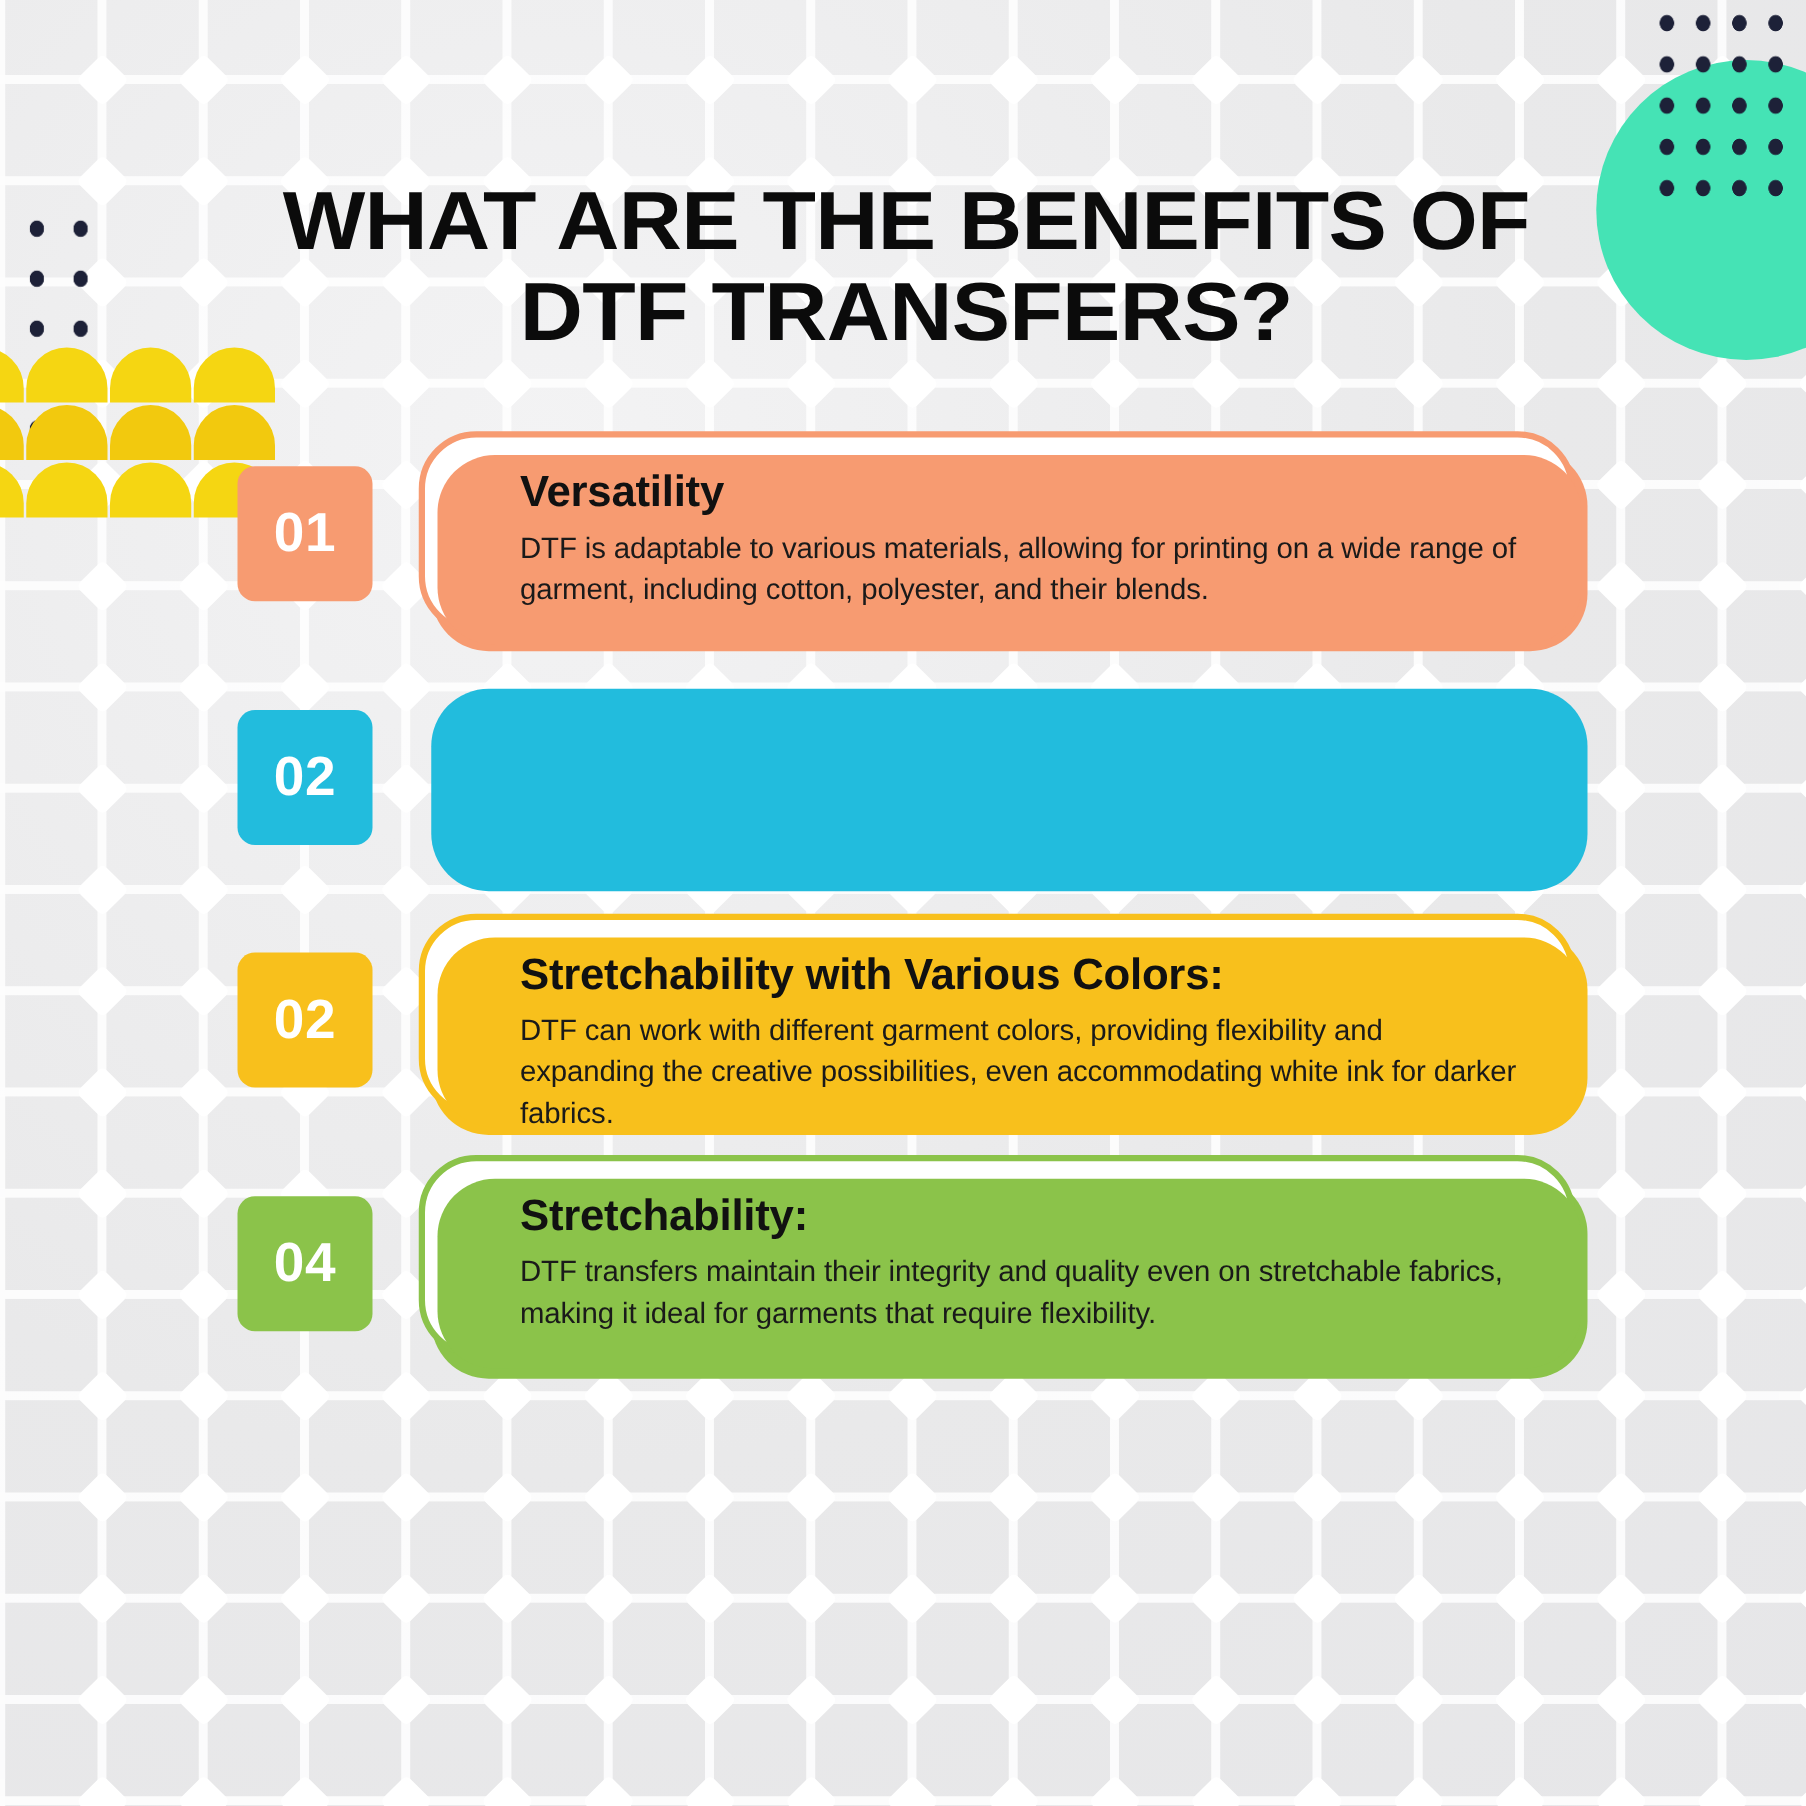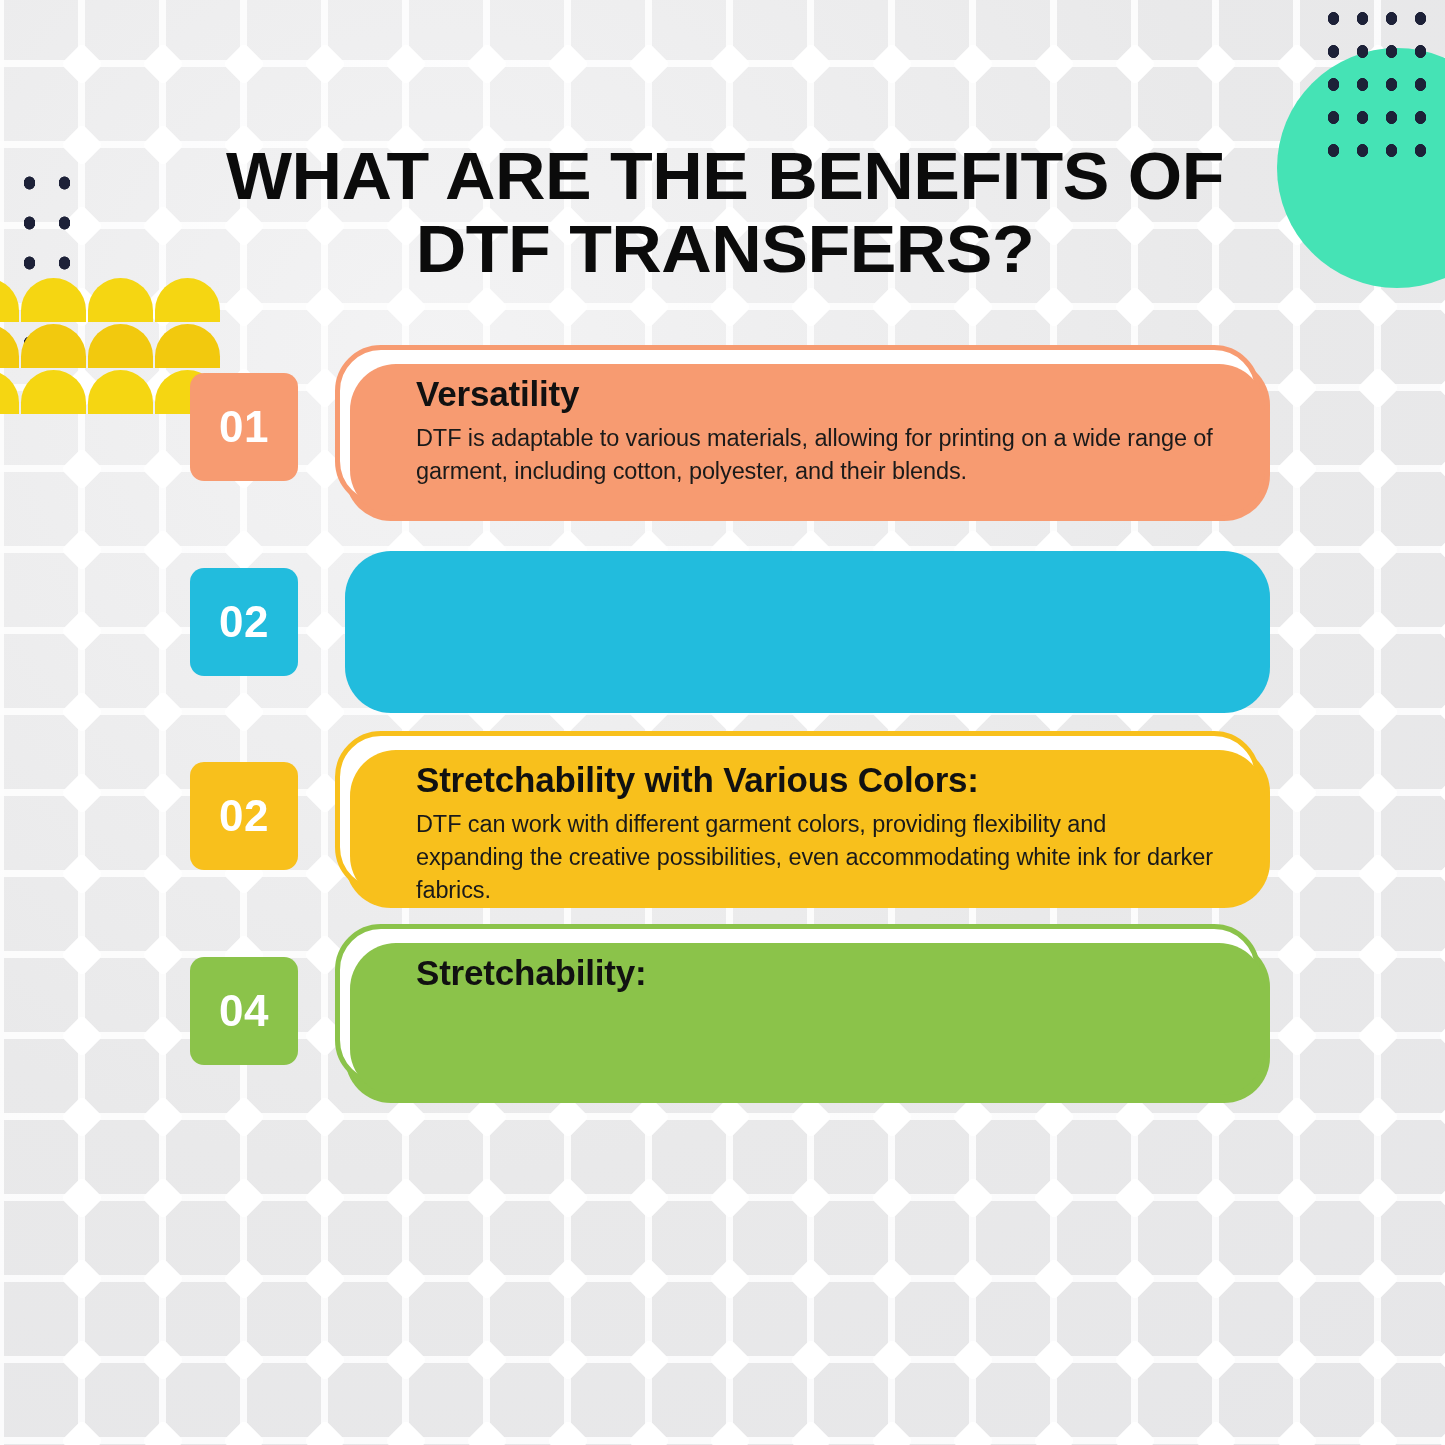--- a/index.html
+++ b/index.html
@@ -564,17 +564,18 @@
           <p>DTF can work with different garment colors, providing flexibility and expanding the creative possibilities, even accommodating white ink for darker fabrics.</p>
         </div>
       </div>
       <div class="row r5">
         <div class="card-shadow" style="background:#8BC34A;top:11px;height:162px"></div>
         <div class="badge" style="background:#8BC34A">
           <span>04</span>
         </div>
         <div class="card" style="border-color:#8BC34A">
           <h3>Stretchability:</h3>
+          <p>DTF transfers maintain their integrity and quality even on stretchable fabrics, making it ideal for garments that require flexibility.</p>
         </div>
       </div>
     </div>
 
 </div>
 
 </body></html>

